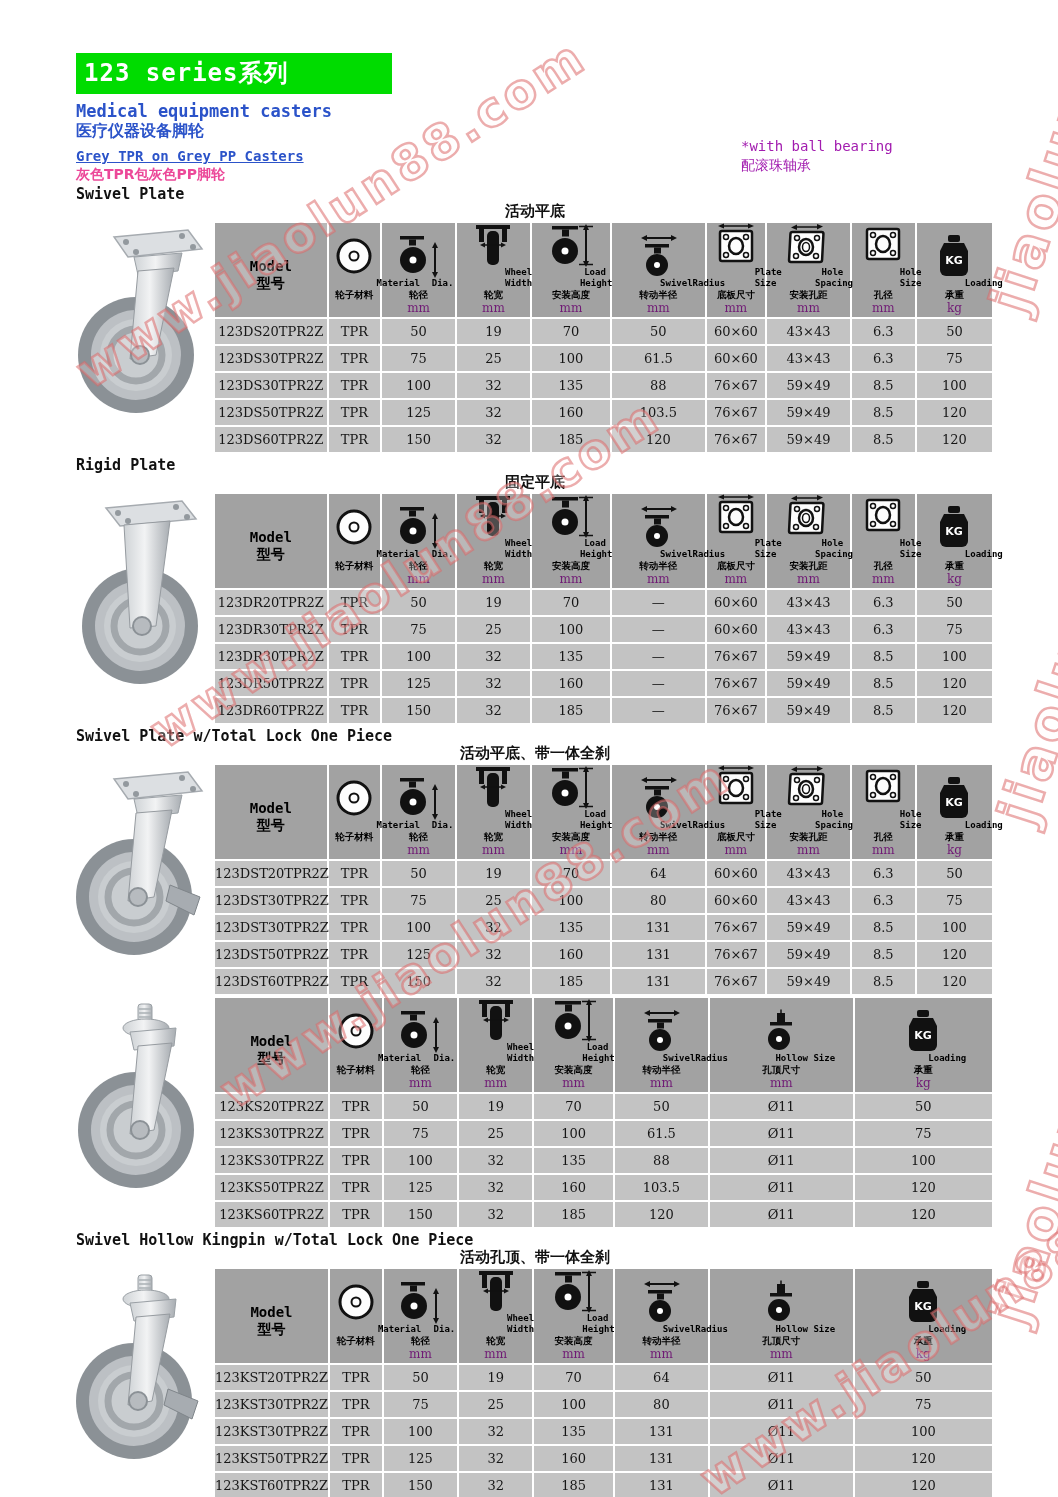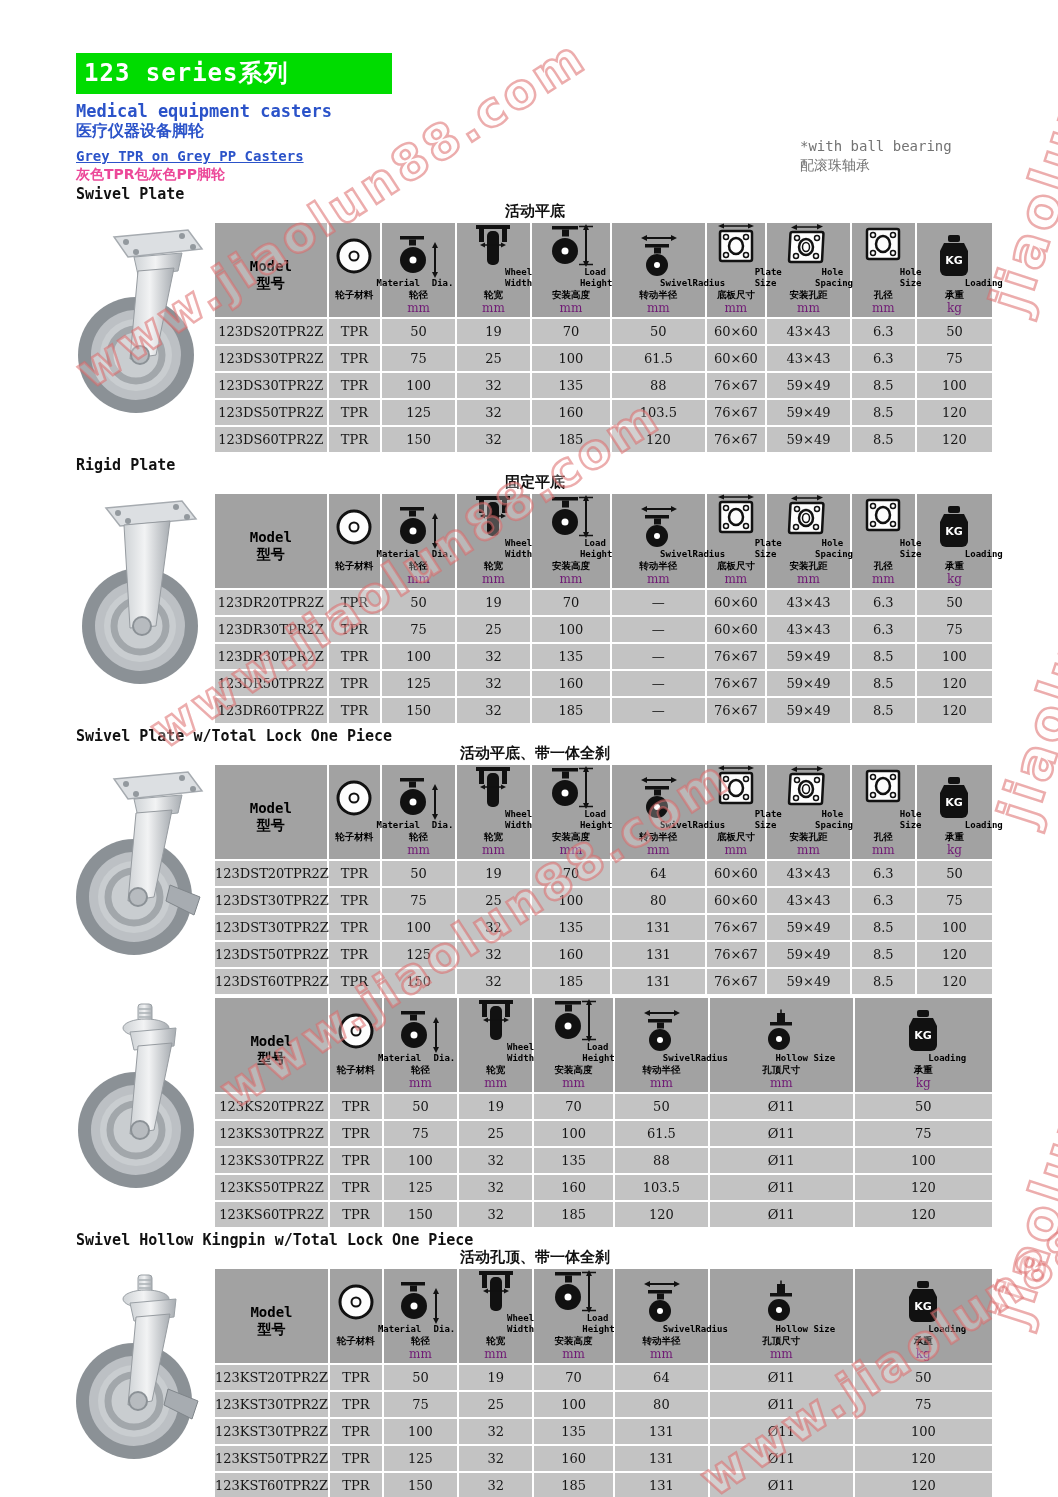--- a/index.html
+++ b/index.html
@@ -7,21 +7,21 @@
         font-family:"DejaVu Sans Mono","DejaVu Sans",sans-serif;color:#111;}
   .content{position:absolute;left:76px;top:53px;width:918px;}
 
   
   .banner{display:inline-block;background:#00dc00;color:#fff;font:700 24px "DejaVu Sans Mono",monospace;
           padding:4px 10px 5px 8px;width:298px;letter-spacing:1px;}
   .h-en1{margin-top:8px;font:700 17px "DejaVu Sans Mono",monospace;color:#2b53c9;line-height:19px;}
   .h-zh1{font:700 16px "DejaVu Sans","Liberation Sans",sans-serif;color:#2b53c9;line-height:20px;}
   .h-en2{margin-top:7px;font:700 14px "DejaVu Sans Mono",monospace;color:#2b53c9;line-height:17px;text-decoration:underline;}
   .h-zh2{font:700 14px "DejaVu Sans","Liberation Sans",sans-serif;color:#ec4899;line-height:18px;}
-  .note{position:absolute;left:800px;top:137px;font:14px "DejaVu Sans Mono",monospace;color:#737373;line-height:19px;}
+  .note{position:absolute;left:741px;top:137px;font:14px "DejaVu Sans Mono",monospace;color:#a21caf;line-height:19px;}
 
   
   .sec-title{margin:3px 0 1px;}
   .sec-title .t-en{font:700 15px "DejaVu Sans Mono",monospace;line-height:17px;display:block;}
   .sec-title .t-zh{font:700 15px "DejaVu Sans","Liberation Sans",sans-serif;line-height:17px;display:block;text-align:center;}
   .sec-body{display:flex;align-items:flex-start;}
   .caster-box{width:137px;flex:none;padding-top:4px;}
   .tbl-wrap{flex:1;}
 
   

